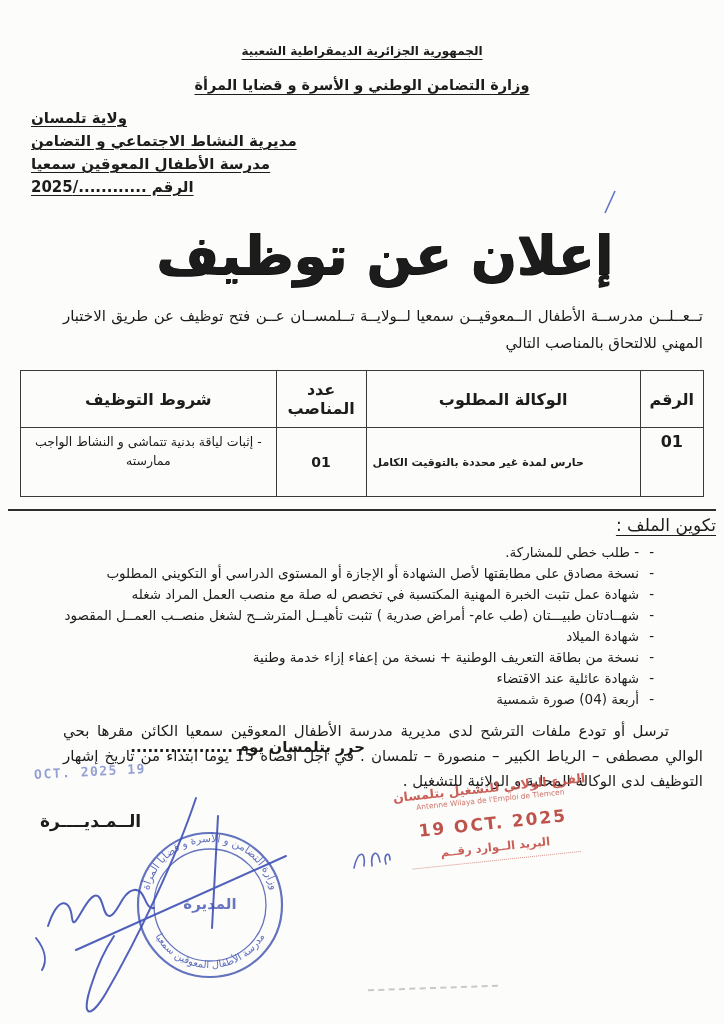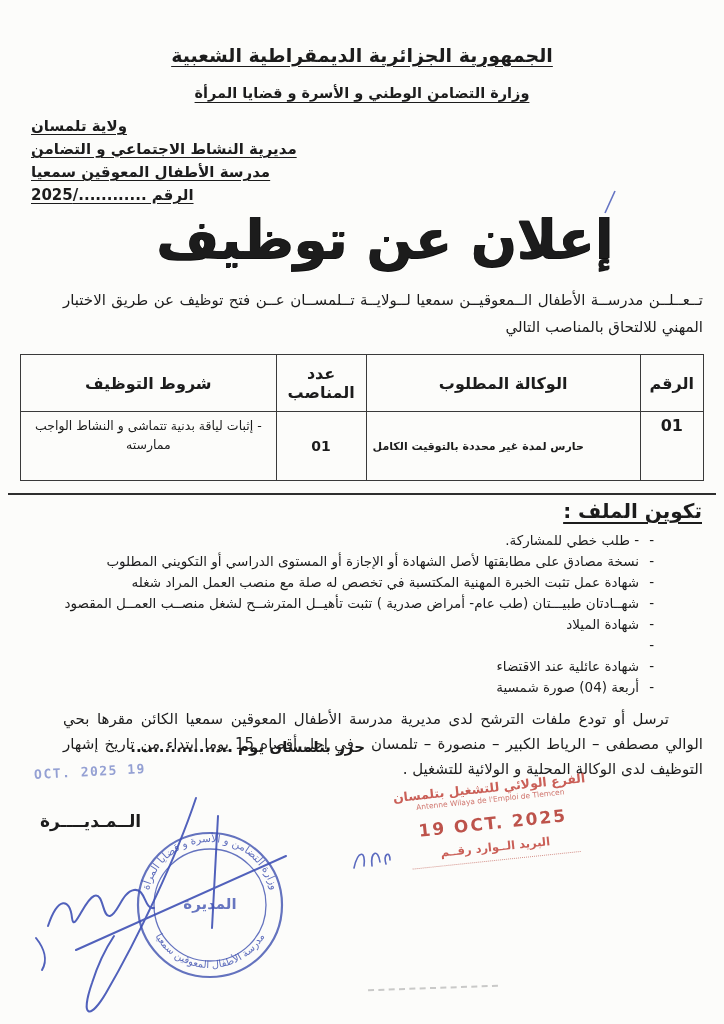--- a/index.html
+++ b/index.html
@@ -4,43 +4,43 @@
 <style>
   html,body{margin:0;padding:0;background:#e8e8e6;}
   .page{
     position:relative;width:724px;height:1024px;margin:0 auto;
     background:#fcfcfa;color:#1c1c1c;overflow:hidden;
     font-family:"DejaVu Sans",sans-serif;direction:rtl;
     box-shadow:0 0 6px rgba(0,0,0,.25);
   }
   
   .hdr{text-align:center;padding-top:44px;font-weight:bold;}
-  .hdr .l1{font-size:19px;text-decoration:underline;text-underline-offset:4px;}
+  .hdr .l1{font-size:12px;text-decoration:underline;text-underline-offset:4px;}
   .hdr .l2{font-size:14.5px;margin-top:19px;text-decoration:underline;text-underline-offset:4px;}
   
   .org{margin:14px 22px 0 0;text-align:left;font-weight:bold;font-size:15px;line-height:23px;padding-left:31px;}
   .org div{text-decoration:underline;text-underline-offset:3px;}
   
-  .title{margin-top:0;text-align:center;font-size:54px;line-height:66px;font-weight:bold;
+  .title{margin-top:24px;text-align:center;font-size:54px;line-height:66px;font-weight:bold;
          text-shadow:1px 0 0 #111, 0 1px 0 #111;letter-spacing:-1px;padding-left:45px;}
   
   .intro{margin:14px 21px 0 63px;font-size:15px;line-height:27px;text-align:justify;}
   
   table.jobs{border-collapse:collapse;margin:13px 20px 0 20px;width:684px;}
   table.jobs th,table.jobs td{border:1.5px solid #3a3a3a;padding:4px 6px;}
   table.jobs th{font-size:16px;font-weight:bold;height:48px;}
   table.jobs td{height:60px;}
   .col-num{width:62px;} .col-pos{width:268px;} .col-count{width:88px;} .col-cond{width:250px;}
   td.num{font-size:16px;font-weight:bold;text-align:center;vertical-align:top;padding-top:8px;}
   td.pos{font-size:11px;font-weight:bold;text-align:left;}
   td.count{font-size:14px;font-weight:bold;text-align:center;}
   td.cond{font-size:12.5px;text-align:center;vertical-align:top;line-height:19px;}
   .rule{margin:12px 8px 0 8px;border:none;border-top:2px solid #2e2e2e;height:0;}
   
-  .file-h{margin:4px 22px 0 0;text-align:right;font-size:20px;font-weight:bold;
+  .file-h{margin:4px 8px 0 0;text-align:right;font-size:17px;font-weight:normal;
           text-decoration:underline;text-underline-offset:4px;}
   .list{margin:7px 70px 0 20px;font-size:13.5px;line-height:21px;text-align:right;}
   .list .li{display:flex;gap:10px;justify-content:flex-start;}
   .list .dash{flex:0 0 auto;}
   
   .closing{margin:9px 21px 0 63px;font-size:15px;line-height:25px;text-align:justify;text-indent:34px;}
   
   .issued{position:absolute;top:738px;right:359px;font-size:15px;font-weight:bold;white-space:nowrap;}
   .blue-date{position:absolute;top:764px;left:34px;transform:rotate(-3deg);
              font-family:"DejaVu Sans Mono",monospace;font-size:13px;font-weight:bold;
@@ -127,20 +127,21 @@
     <div class="li">
         <span class="dash">-</span>
         <span>شهــادتان طبيـــتان (طب عام- أمراض صدرية ) تثبت تأهيــل المترشــح لشغل منصــب العمــل المقصود</span>
       </div>
     <div class="li">
         <span class="dash">-</span>
         <span>شهادة الميلاد</span>
       </div>
     <div class="li">
         <span class="dash">-</span>
+        <span>نسخة من بطاقة التعريف الوطنية + نسخة من إعفاء إزاء خدمة وطنية</span>
       </div>
     <div class="li">
         <span class="dash">-</span>
         <span>شهادة عائلية عند الاقتضاء</span>
       </div>
     <div class="li">
         <span class="dash">-</span>
         <span>أربعة  (04) صورة شمسية</span>
       </div>
   </div>

